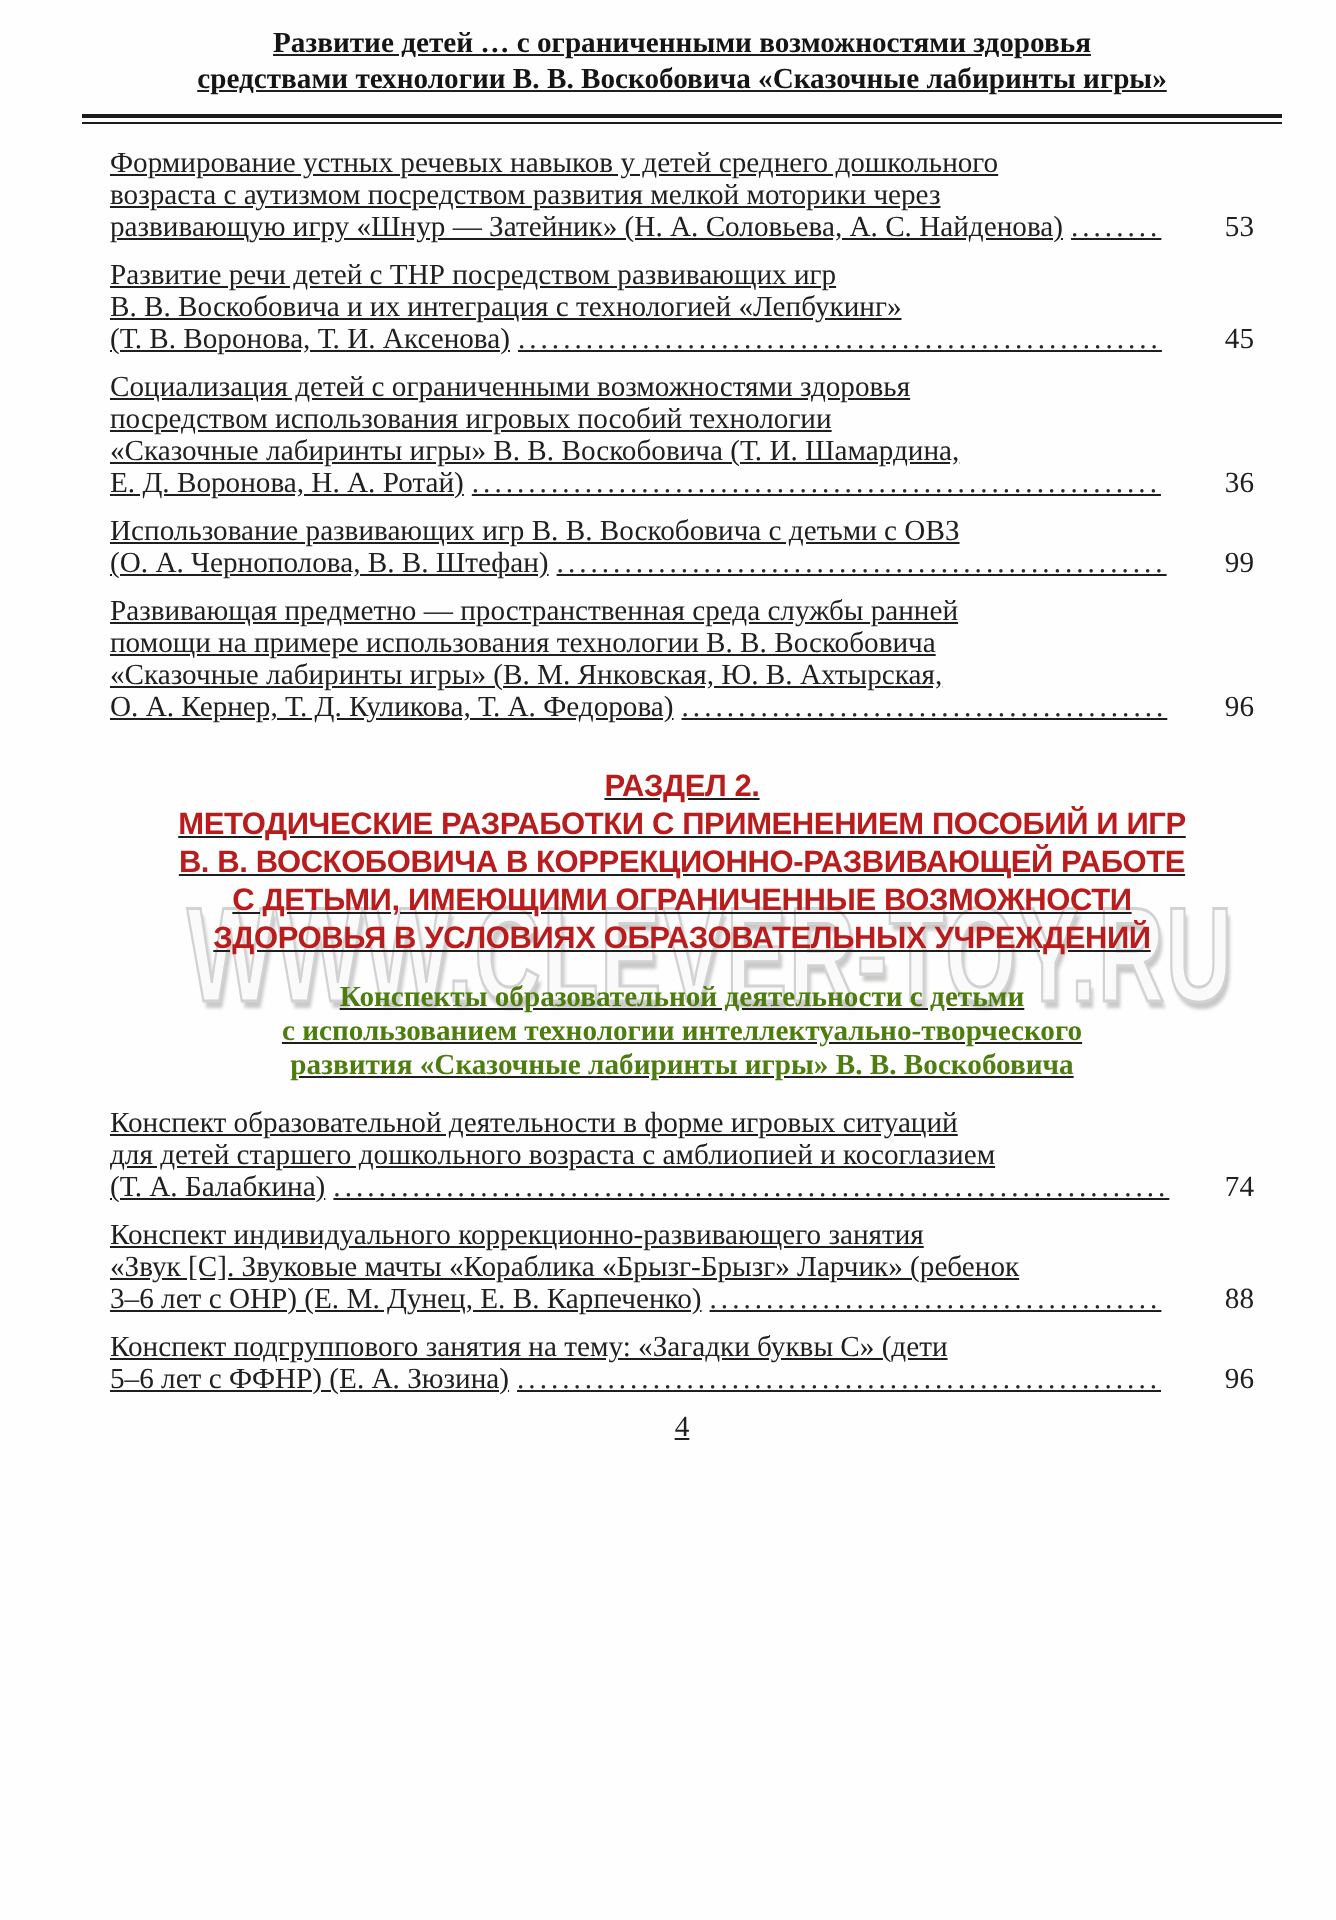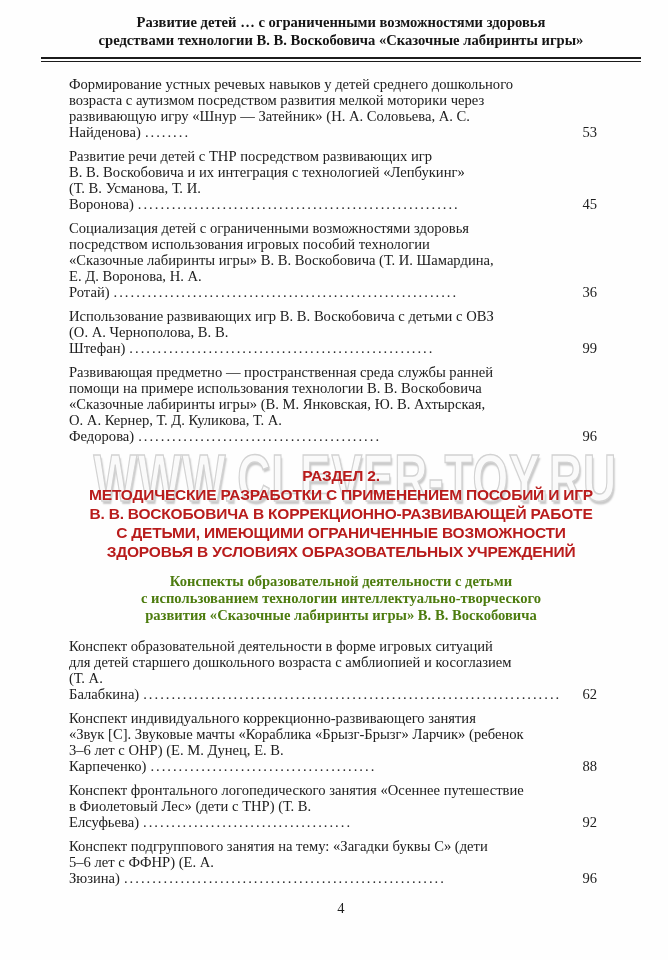--- a/index.html
+++ b/index.html
@@ -28,54 +28,54 @@
     letter-spacing:1px;
     color:#fafafa;
     -webkit-text-stroke:1.5px #d2d2d2;
     text-shadow:2px 3px 2px #c9c9c9;
     transform:scaleX(0.72) scaleY(1.05);
     transform-origin:center top;
     z-index:0;
     white-space:nowrap;
     pointer-events:none;
   }
-  .content{position:relative;z-index:1;}
+  .content{position:relative;z-index:1;text-decoration:underline;}
   .running-head{
     white-space:pre-line;
     text-align:center;
     font-weight:bold;
     font-size:14.6px;
     line-height:17.5px;
     color:#151515;
   }
   .double-rule{
     margin:8px -14px 12px -14px;
     height:2px;
     border-top:2.5px solid #1b1b1b;
     border-bottom:1.2px solid #1b1b1b;
   }
-  .toc-part{margin:14px;}
+  .toc-part{margin:0;}
   .toc-entry{
     position:relative;
     margin:0 0 8px 0;
     padding-right:36px;
     font-size:14.6px;
     line-height:16px;
     color:#202020;
   }
   .entry-text{white-space:pre-wrap;}
   .dots{
     white-space:normal;
     letter-spacing:2px;
     padding-left:4px;
     color:#2a2a2a;
   }
   .pagenum{
     position:absolute;
-    right:16px;bottom:0;
+    right:0;bottom:0;
     width:36px;
     text-align:right;
     line-height:16px;
   }
   .section-title{
     margin:22px 0 0 0;
     white-space:pre-line;
     text-align:center;
     font-family:"Liberation Sans", sans-serif;
     font-weight:bold;
@@ -111,21 +111,21 @@
     <div class="running-head">Развитие детей … с ограниченными возможностями здоровья
 средствами технологии В. В. Воскобовича «Сказочные лабиринты игры»</div>
     <div class="double-rule"></div>
 
     <div class="toc-part">
       <p class="toc-entry"><span class="entry-text">Формирование устных речевых навыков у детей среднего дошкольного
 возраста с аутизмом посредством развития мелкой моторики через
 развивающую игру «Шнур — Затейник» (Н. А. Соловьева, А. С. Найденова)</span><span class="dots">........</span><span class="pagenum">53</span></p>
       <p class="toc-entry"><span class="entry-text">Развитие речи детей с ТНР посредством развивающих игр
 В. В. Воскобовича и их интеграция с технологией «Лепбукинг»
-(Т. В. Усманова, Т. И. Воронова)</span><span class="dots">.........................................................</span><span class="pagenum">45</span></p>
+(Т. В. Воронова, Т. И. Аксенова)</span><span class="dots">.........................................................</span><span class="pagenum">45</span></p>
       <p class="toc-entry"><span class="entry-text">Социализация детей с ограниченными возможностями здоровья
 посредством использования игровых пособий технологии
 «Сказочные лабиринты игры» В. В. Воскобовича (Т. И. Шамардина,
 Е. Д. Воронова, Н. А. Ротай)</span><span class="dots">.............................................................</span><span class="pagenum">36</span></p>
       <p class="toc-entry"><span class="entry-text">Использование развивающих игр В. В. Воскобовича с детьми с ОВЗ
 (О. А. Чернополова, В. В. Штефан)</span><span class="dots">......................................................</span><span class="pagenum">99</span></p>
       <p class="toc-entry"><span class="entry-text">Развивающая предметно — пространственная среда службы ранней
 помощи на примере использования технологии В. В. Воскобовича
 «Сказочные лабиринты игры» (В. М. Янковская, Ю. В. Ахтырская,
 О. А. Кернер, Т. Д. Куликова, Т. А. Федорова)</span><span class="dots">...........................................</span><span class="pagenum">96</span></p>
@@ -136,25 +136,23 @@
 В. В. ВОСКОБОВИЧА В КОРРЕКЦИОННО-РАЗВИВАЮЩЕЙ РАБОТЕ
 С ДЕТЬМИ, ИМЕЮЩИМИ ОГРАНИЧЕННЫЕ ВОЗМОЖНОСТИ
 ЗДОРОВЬЯ В УСЛОВИЯХ ОБРАЗОВАТЕЛЬНЫХ УЧРЕЖДЕНИЙ</h2>
     <h3 class="subsection-title">Конспекты образовательной деятельности с детьми
 с использованием технологии интеллектуально-творческого
 развития «Сказочные лабиринты игры» В. В. Воскобовича</h3>
 
     <div class="toc-part">
       <p class="toc-entry"><span class="entry-text">Конспект образовательной деятельности в форме игровых ситуаций
 для детей старшего дошкольного возраста с амблиопией и косоглазием
-(Т. А. Балабкина)</span><span class="dots">..........................................................................</span><span class="pagenum">62</span></p>
+(Т. А. Балабкина)</span><span class="dots">..........................................................................</span><span class="pagenum">74</span></p>
       <p class="toc-entry"><span class="entry-text">Конспект индивидуального коррекционно-развивающего занятия
 «Звук [С]. Звуковые мачты «Кораблика «Брызг-Брызг» Ларчик» (ребенок
 3–6 лет с ОНР) (Е. М. Дунец, Е. В. Карпеченко)</span><span class="dots">........................................</span><span class="pagenum">88</span></p>
-      <p class="toc-entry"><span class="entry-text">Конспект фронтального логопедического занятия «Осеннее путешествие
-в Фиолетовый Лес» (дети с ТНР) (Т. В. Елсуфьева)</span><span class="dots">.....................................</span><span class="pagenum">92</span></p>
       <p class="toc-entry"><span class="entry-text">Конспект подгруппового занятия на тему: «Загадки буквы С» (дети
 5–6 лет с ФФНР) (Е. А. Зюзина)</span><span class="dots">.........................................................</span><span class="pagenum">96</span></p>
     </div>
 
     <div class="folio">4</div>
   </div>
 </div>
 
 </body></html>

